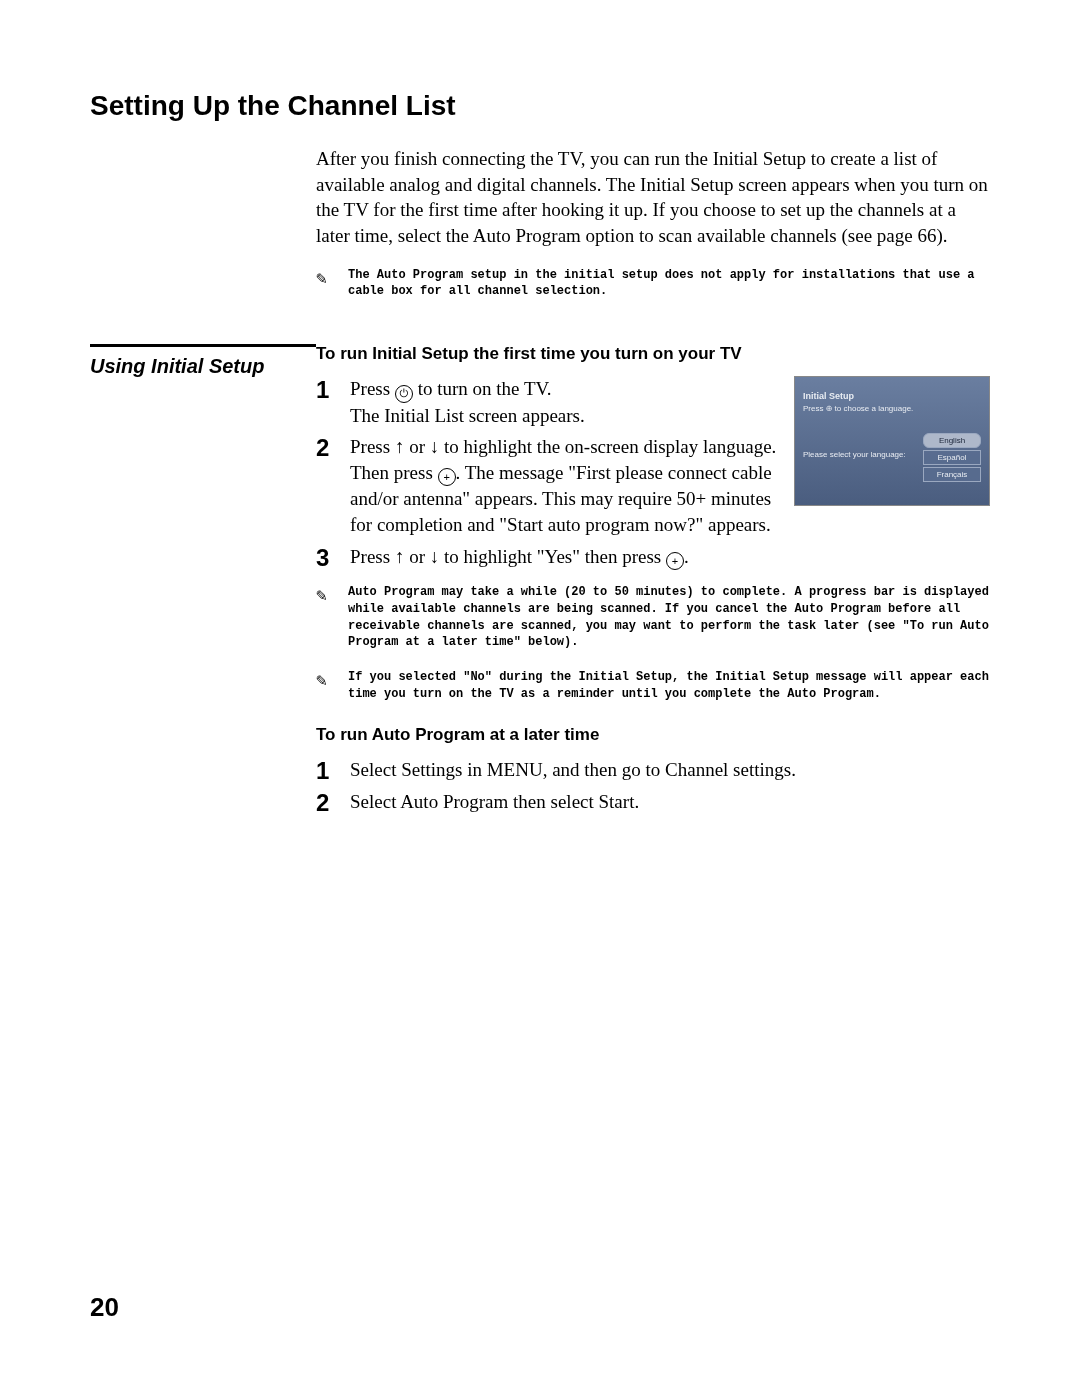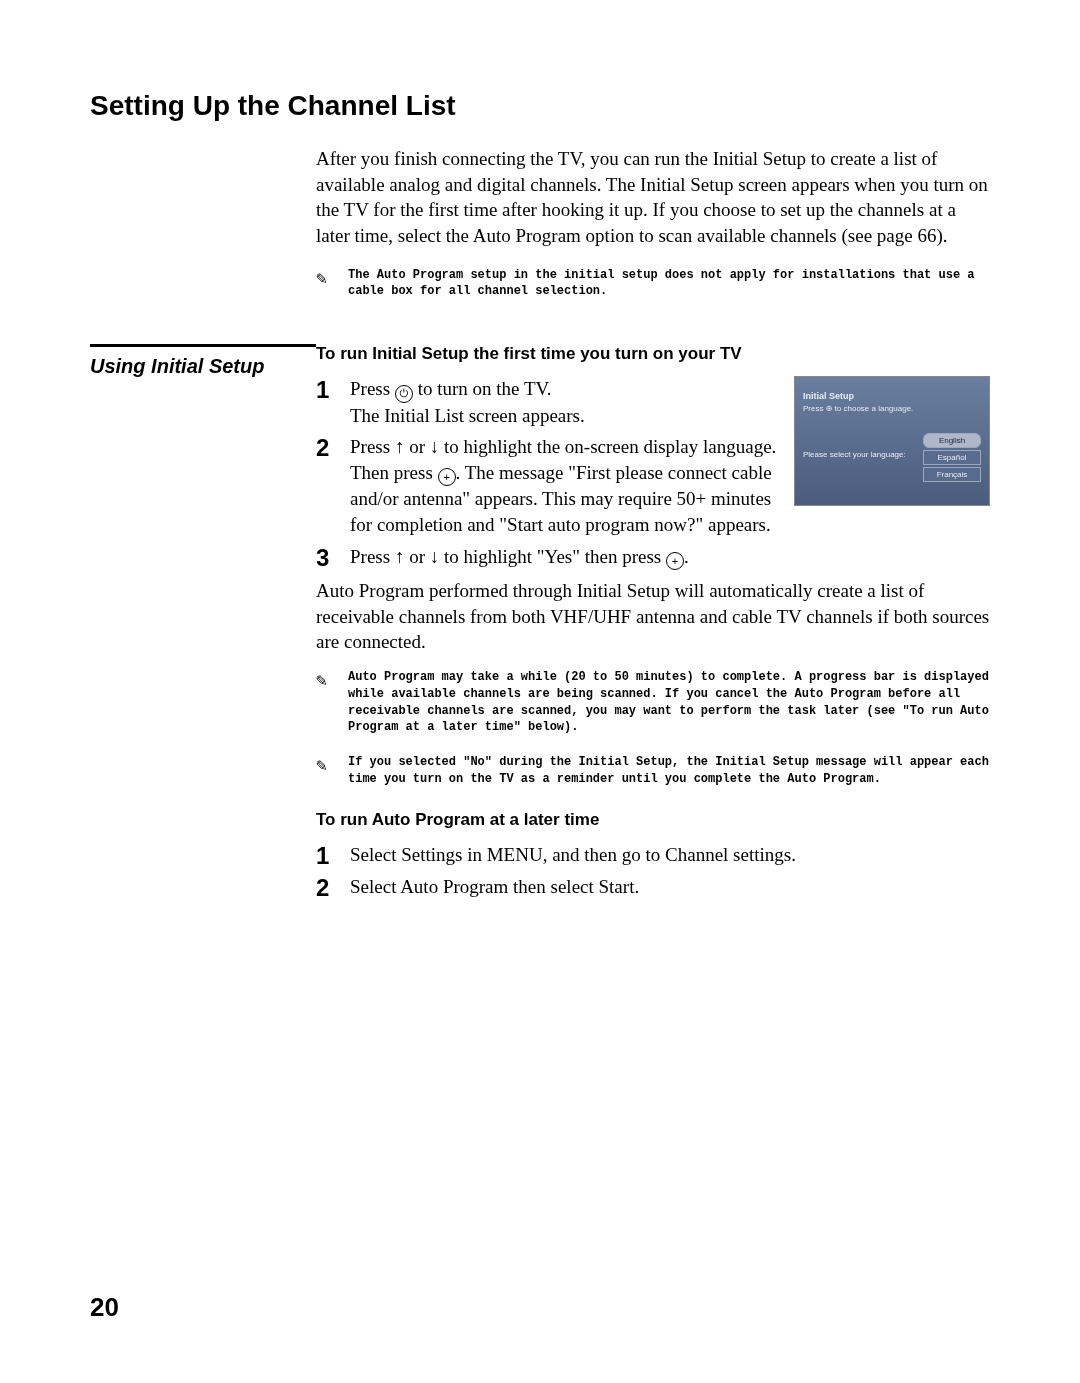--- a/index.html
+++ b/index.html
@@ -205,21 +205,20 @@
       </div>
     </div>
 
     <div class="step-row">
       <div class="step-num">3</div>
       <div class="step-body">
         <span>Press </span><span class="arrow"></span><span> or </span><span class="darrow"></span><span> to highlight "Yes" then press </span><span class="plus-icon">+</span><span>.</span>
       </div>
     </div>
 
-    <p class="flow-text">Auto Program performed through Initial Setup will automatically create a list of receivable channels from both VHF/UHF antenna and cable TV channels if both sources are connected.</p>
 
     <p class="note" style="margin-left:0;margin-top:14px">Auto Program may take a while (20 to 50 minutes) to complete. A progress bar is displayed while available channels are being scanned. If you cancel the Auto Program before all receivable channels are scanned, you may want to perform the task later (see "To run Auto Program at a later time"  below).</p>
 
     <p class="note" style="margin-left:0">If you selected "No" during the Initial Setup, the Initial Setup message will appear each time you turn on the TV as a reminder until you complete the Auto Program.</p>
 
     <div class="sub-heading" style="margin-top:22px">To run Auto Program at a later time</div>
 
     <div class="step-row">
       <div class="step-num">1</div>
       <div class="step-body">Select Settings in MENU, and then go to Channel settings.</div>

